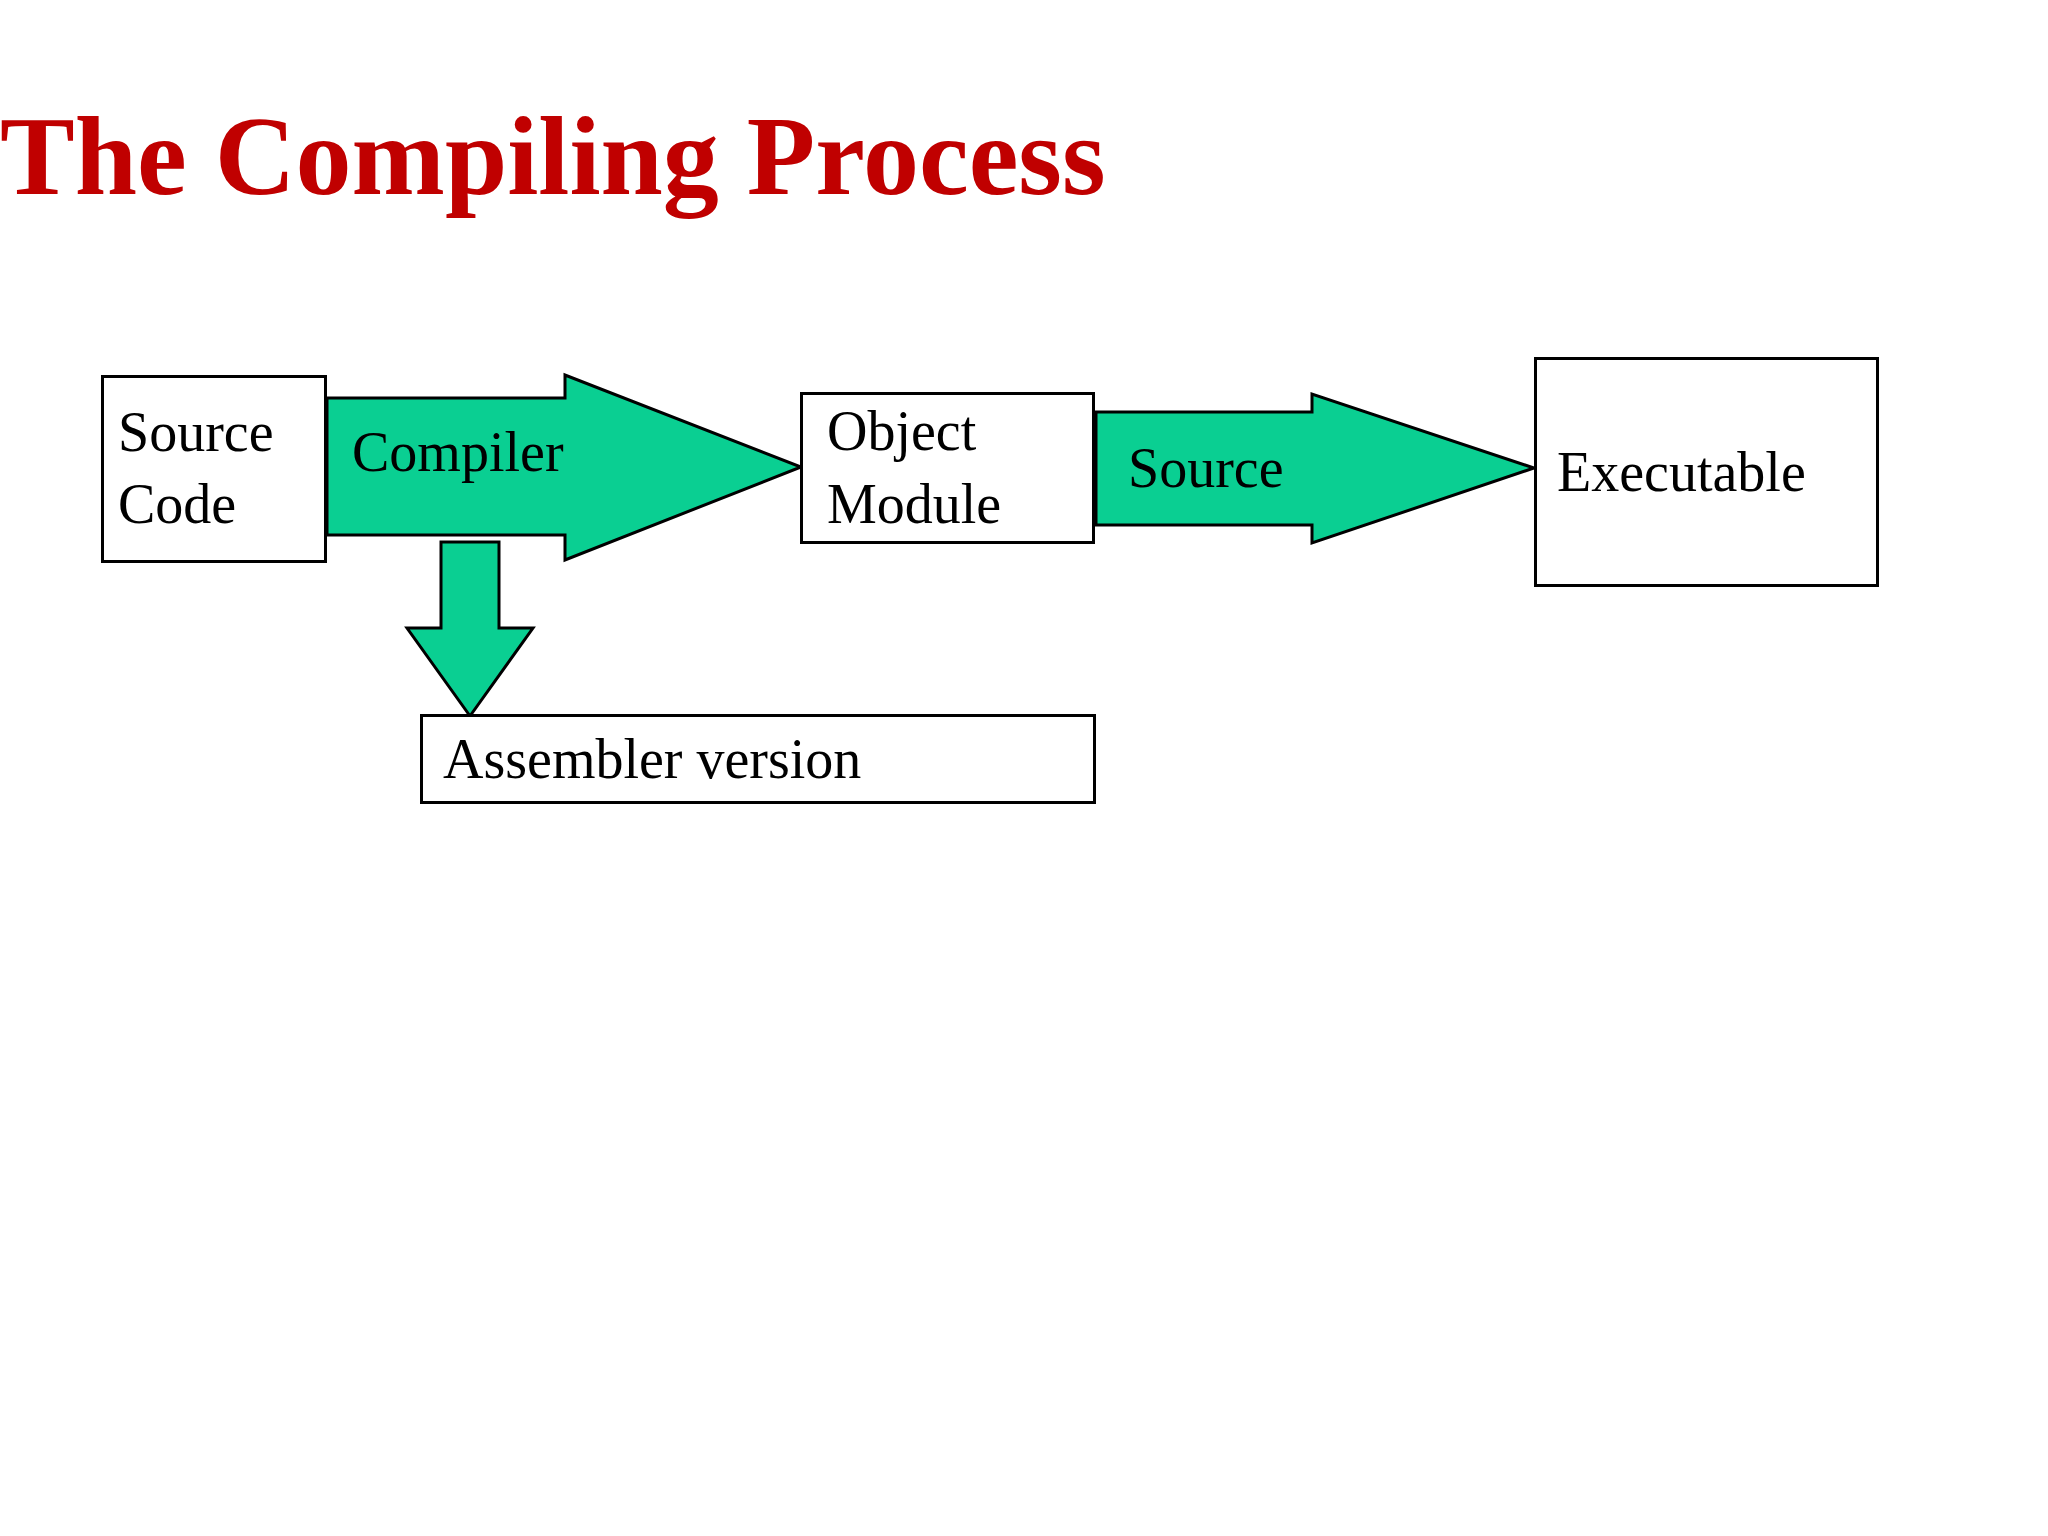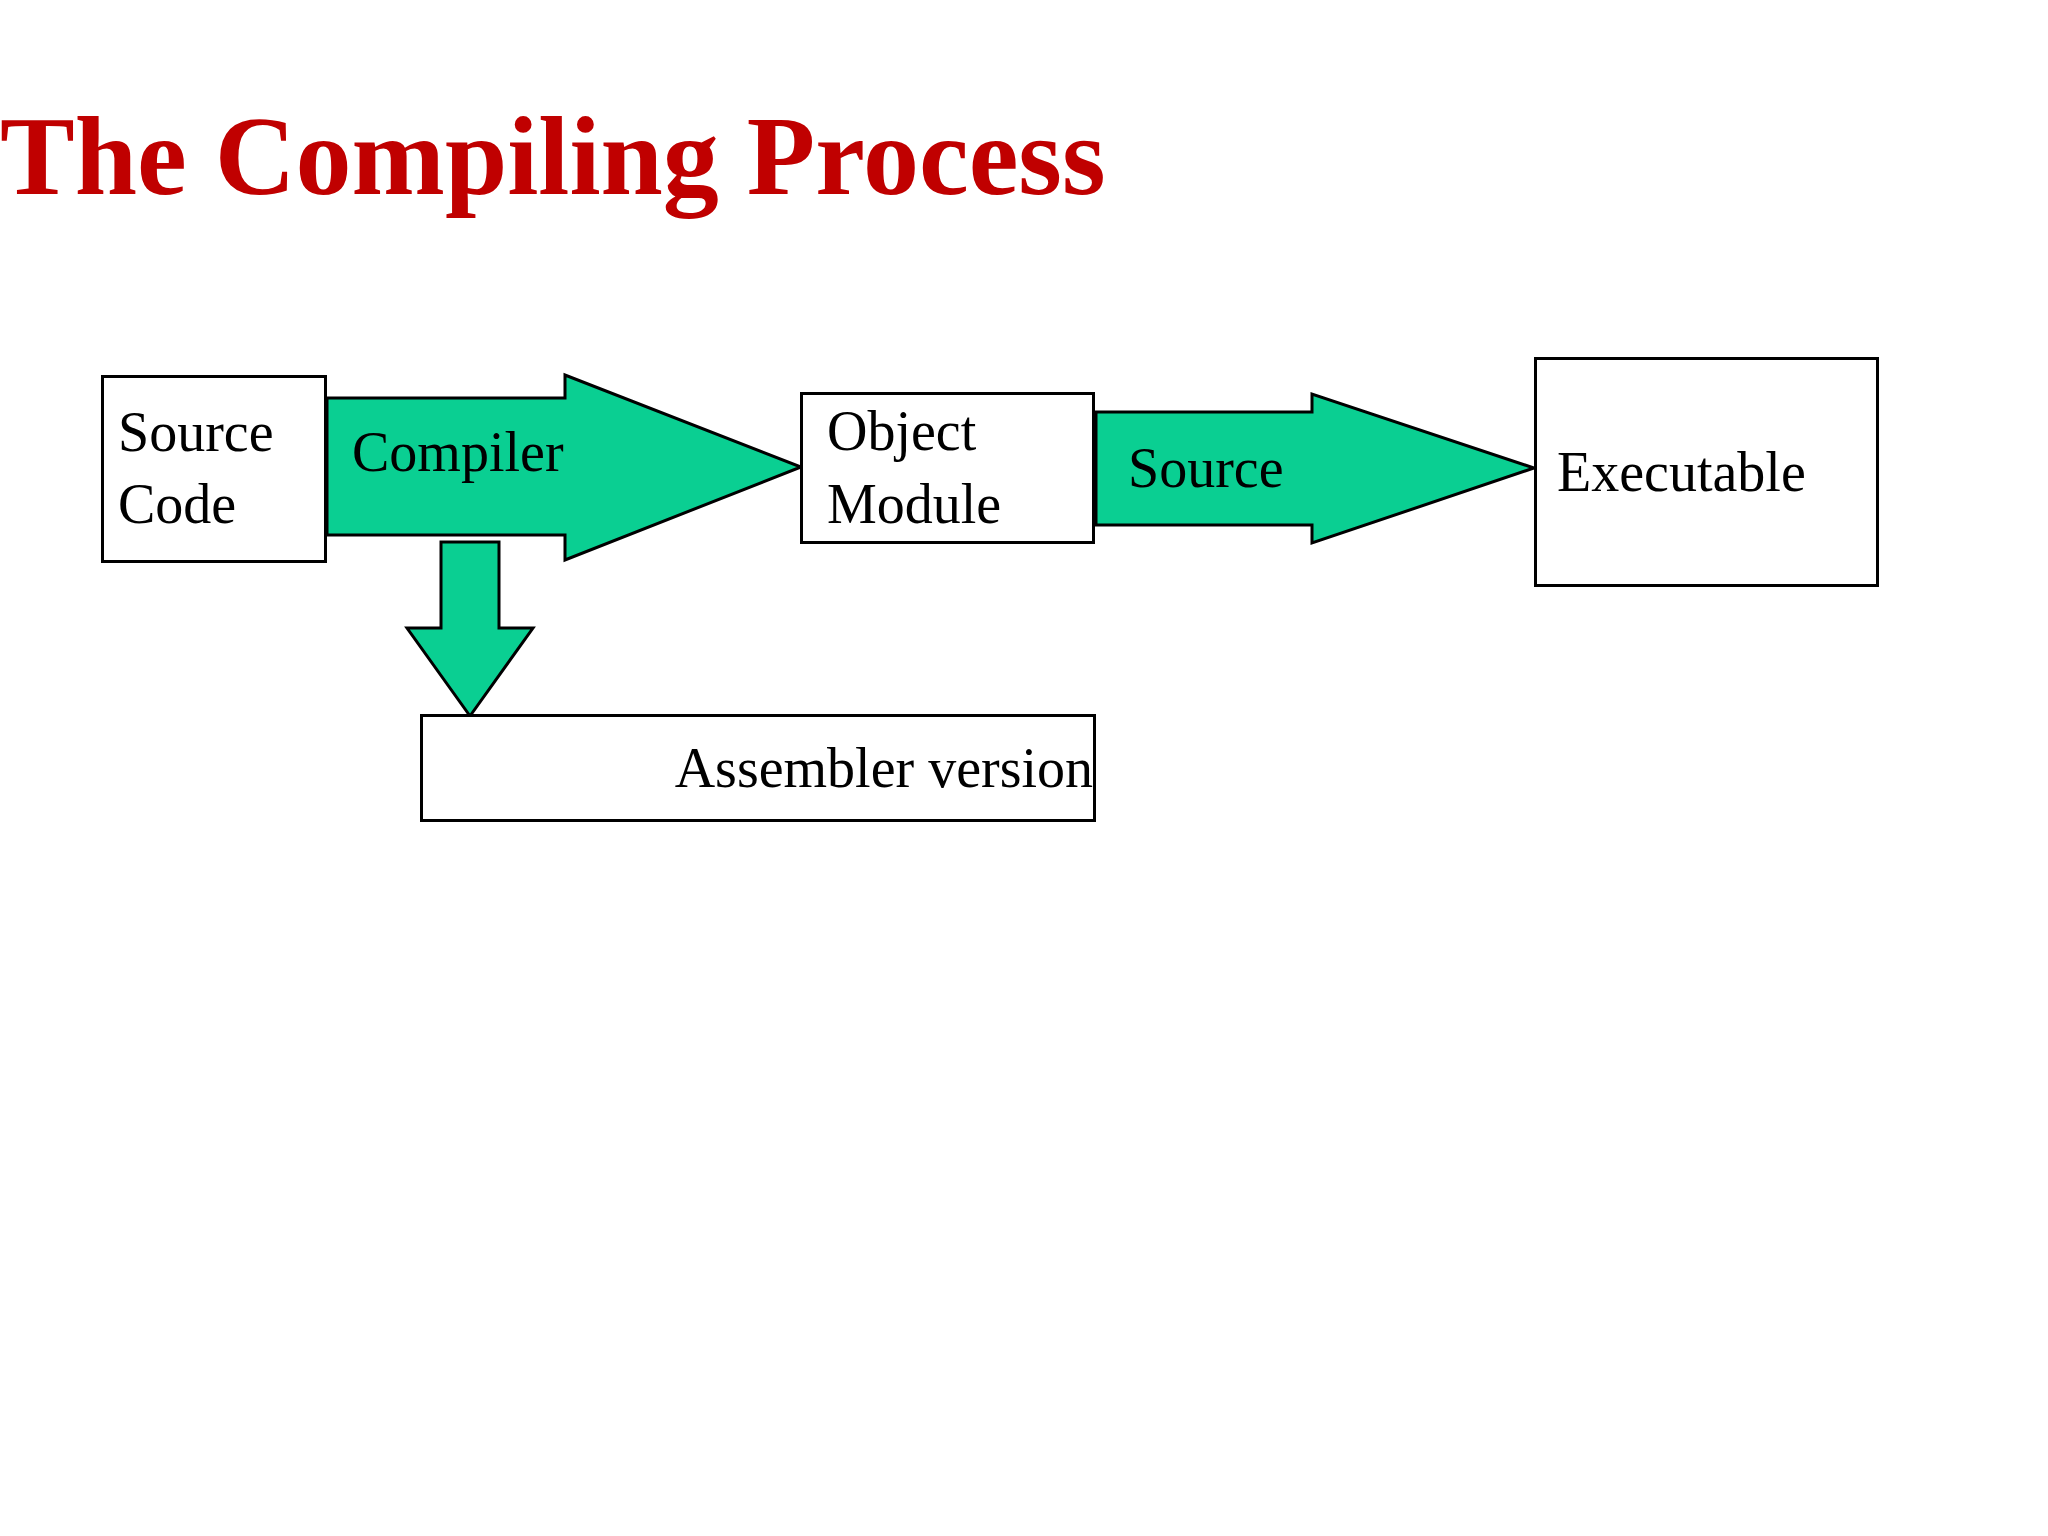--- a/index.html
+++ b/index.html
@@ -75,25 +75,24 @@
     width: 345px;
     height: 230px;
     padding-left: 20px;
     font-size: 56px;
     line-height: 1.30;
   }
   #box-assembler {
     left: 420px;
     top: 714px;
     width: 676px;
-    height: 108px;
+    height: 90px;
     padding-left: 20px;
     font-size: 56px;
     justify-content: center;
-    text-align: right;
   }
 
   
   .arrow-svg {
     position: absolute;
     overflow: visible;
     z-index: 1;
   }
   #arrow-compiler-svg { left: 325px; top: 370px; }
   #arrow-linker-svg   { left: 1094px; top: 388px; }

